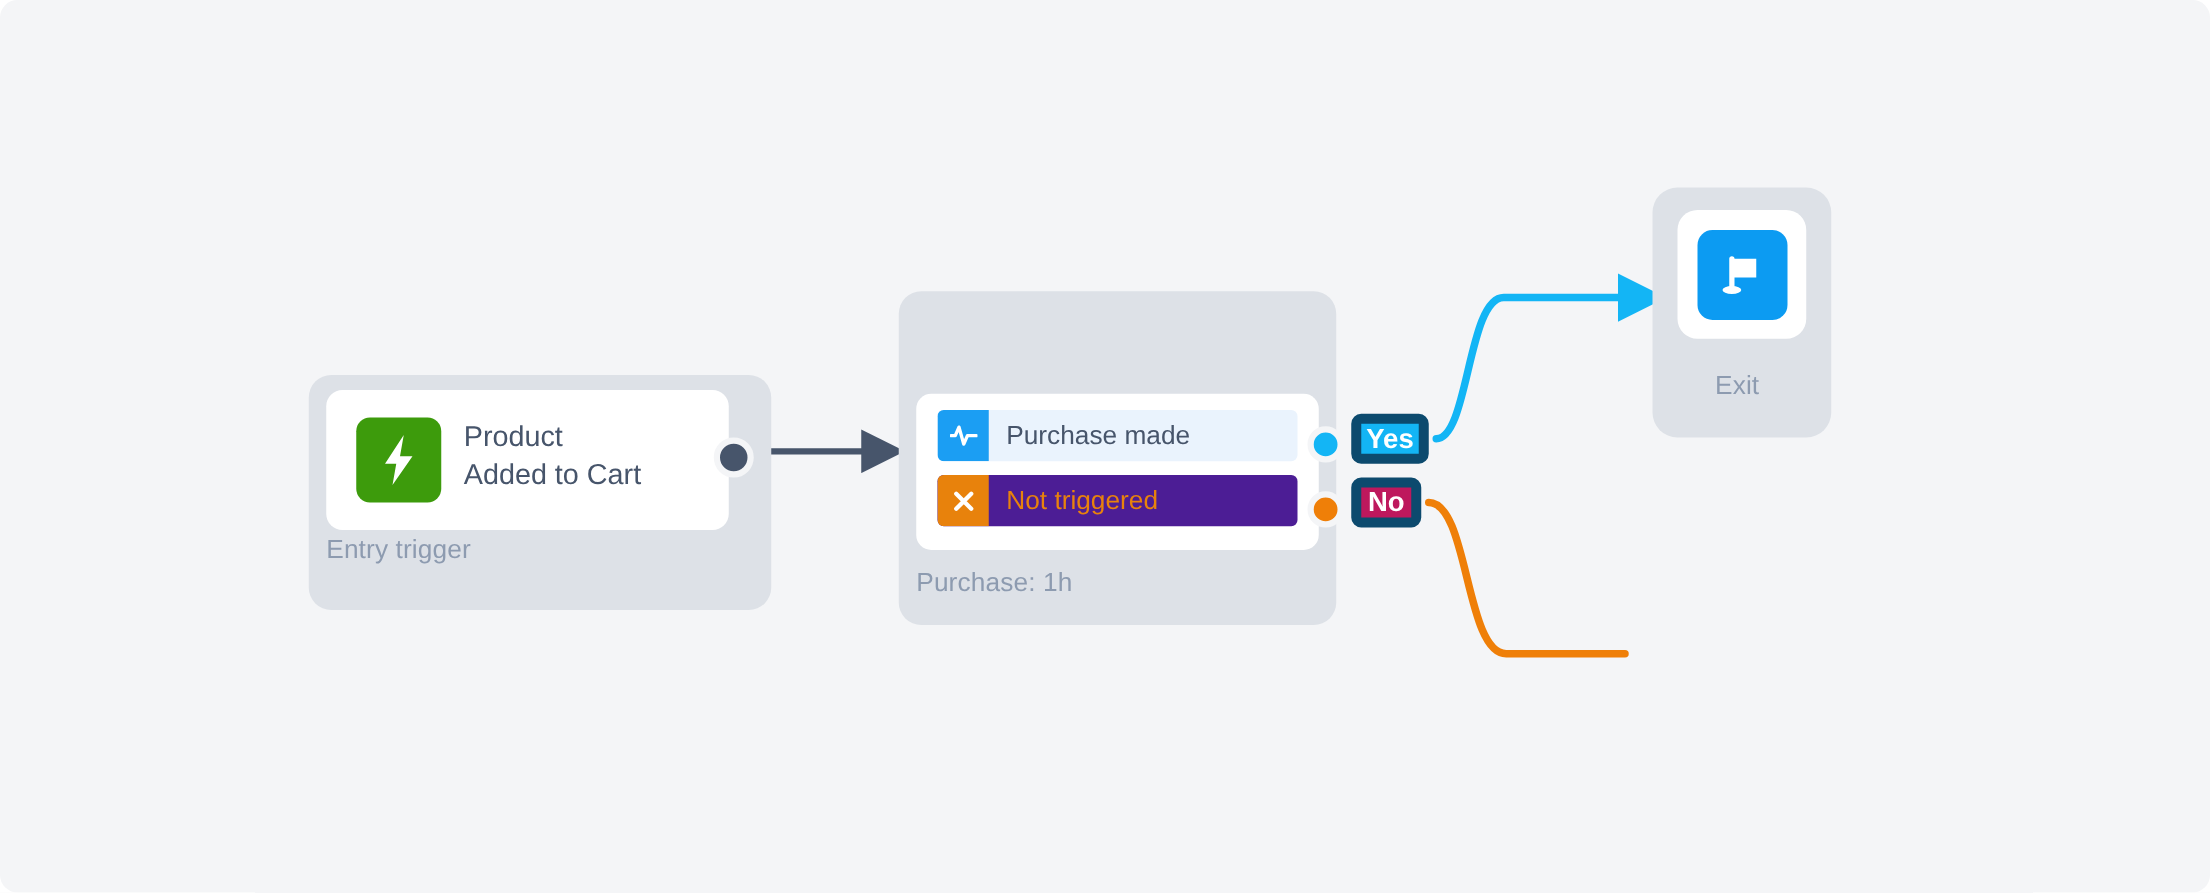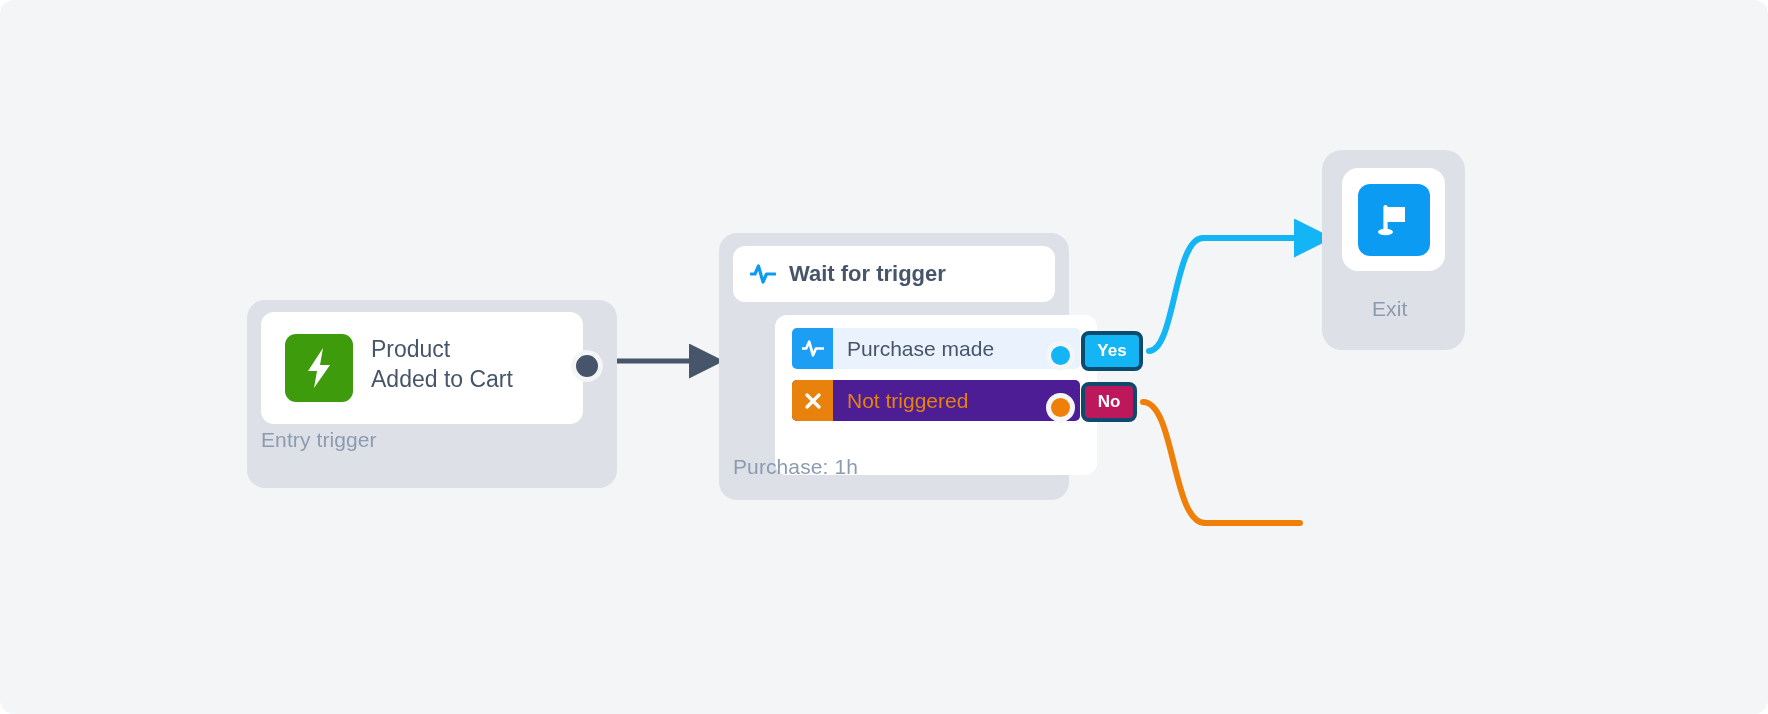--- a/index.html
+++ b/index.html
@@ -88,21 +88,21 @@
   }
   #wait-header-icon { margin-left: 17px; width: 26px; height: 26px; display:flex; align-items:center; justify-content:center; }
   #wait-header-label {
     margin-left: 13px;
     color: #47556b;
     font-size: 22px;
     font-weight: 700;
     white-space: nowrap;
   }
 
-  #branch-card { left: 14px; top: 82px; width: 322px; height: 160px; padding: 12px 0; margin-left: 42px; }
+  #branch-card { left: 14px; top: 82px; width: 322px; height: 125px; padding: 12px 0; }
 
   .branch-row {
     position: absolute;
     left: 17px;
     width: 288px;
     height: 41px;
     display: flex;
     align-items: center;
     border-radius: 5px;
     overflow: hidden;
@@ -144,27 +144,27 @@
     border: 5px solid #f4f5f7;
     border-radius: 50%;
     box-sizing: content-box;
   }
 
   
   .badge {
     position: absolute;
     border-radius: 8px;
     color: #ffffff;
-    font-size: 17px;
+    font-size: 22px;
     font-weight: 700;
     display: flex;
     align-items: center;
     justify-content: center;
     box-sizing: border-box;
-    border: 4px solid #0c4a6e;
+    border: 8px solid #0c4a6e;
   }
   #badge-yes { left: 1081px; top: 331px; width: 62px; height: 40px; background: #13b5f5; }
   #badge-no  { left: 1081px; top: 382px; width: 56px; height: 40px; background: #be185d; }
 
   
   #exit-group { left: 1322px; top: 150px; width: 143px; height: 200px; border-radius: 20px; }
   #exit-card  { left: 20px; top: 18px; width: 103px; height: 103px; border-radius: 16px;
                 display: flex; align-items: center; justify-content: center; }
   #exit-icon  { width: 72px; height: 72px; background: #0c9bf2; border-radius: 12px;
                 display: flex; align-items: center; justify-content: center; }
@@ -211,28 +211,20 @@
         <div>Product</div>
         <div>Added to Cart</div>
       </div>
     </div>
   </div>
   <div class="group-caption" id="entry-caption">Entry trigger</div>
   <div class="dot" id="entry-dot"></div>
 
   <div class="group" id="wait-group">
 
-    <div class="card" id="wait-header-card">
-      <span id="wait-header-icon">
-        <svg width="26" height="22" viewBox="0 0 26 22" aria-hidden="true">
-          <path d="M1 11 H5 L8.5 3 L13 19 L16.5 11 H25" fill="none" stroke="#0c9bf2" stroke-width="3.2" stroke-linecap="round" stroke-linejoin="round"></path>
-        </svg>
-      </span>
-      <span id="wait-header-label">Wait for trigger</span>
-    </div>
 
     <div class="card" id="branch-card">
 
       <div class="branch-row" id="row-yes">
         <span class="row-icon">
           <svg width="22" height="19" viewBox="0 0 26 22" aria-hidden="true">
             <path d="M1 11 H5 L8.5 3 L13 19 L16.5 11 H25" fill="none" stroke="#ffffff" stroke-width="3.2" stroke-linecap="round" stroke-linejoin="round"></path>
           </svg>
         </span>
         <span class="row-label">Purchase made</span>

